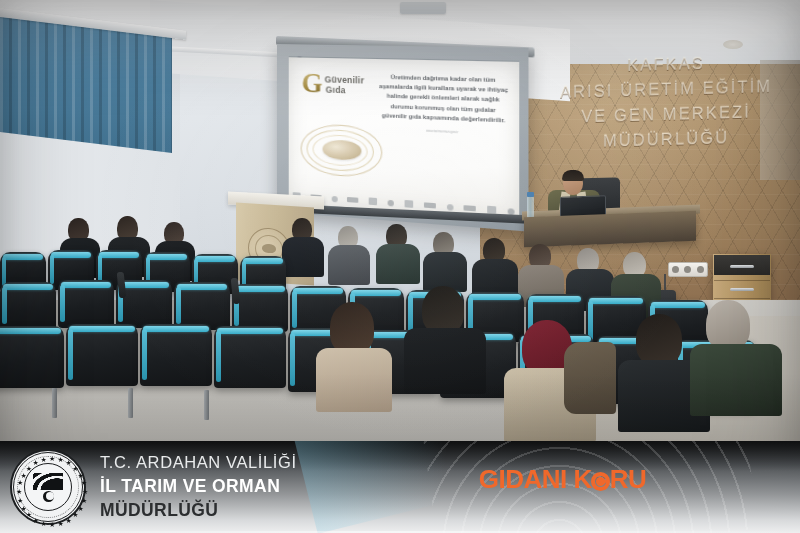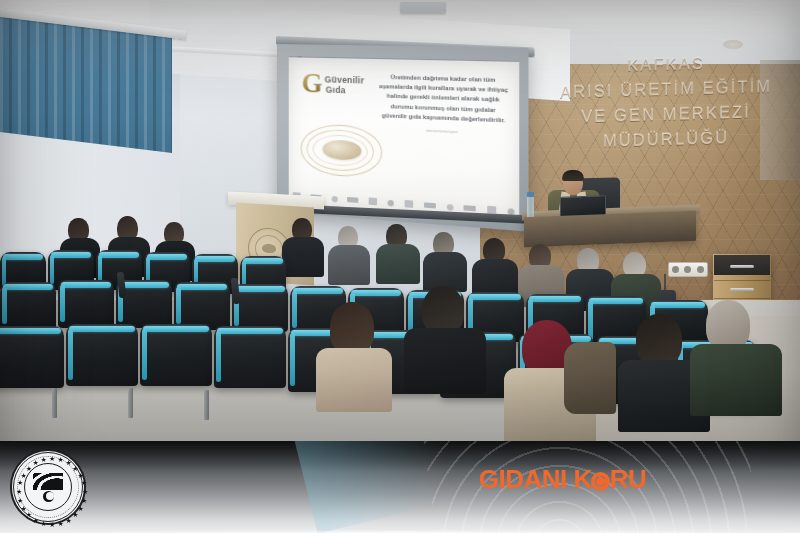--- a/index.html
+++ b/index.html
@@ -760,20 +760,25 @@
           <span class="seal-star" style="left: 18.5px; top: 6.42116px;">★</span>
           <span class="seal-star" style="left: 26.459px; top: 3.12445px;">★</span>
         </div>
       <div class="seal-ring-text"></div>
       <div class="seal-inner">
         <div class="seal-bird"></div>
         <div class="seal-moon"></div>
       </div>
     </div>
 
+    <div class="f-titles">
+      <div class="f-t1">T.C. ARDAHAN VALİLİĞİ</div>
+      <div class="f-t2">İL TARIM VE ORMAN</div>
+      <div class="f-t3">MÜDÜRLÜĞÜ</div>
+    </div>
 
     <div class="f-campaign">
       <div class="f-camp1">
         <span>GIDANI K</span>
         <span class="o-leaf">
             <i></i>
             <b></b>
           </span>
         <span>RU</span>
       </div>

